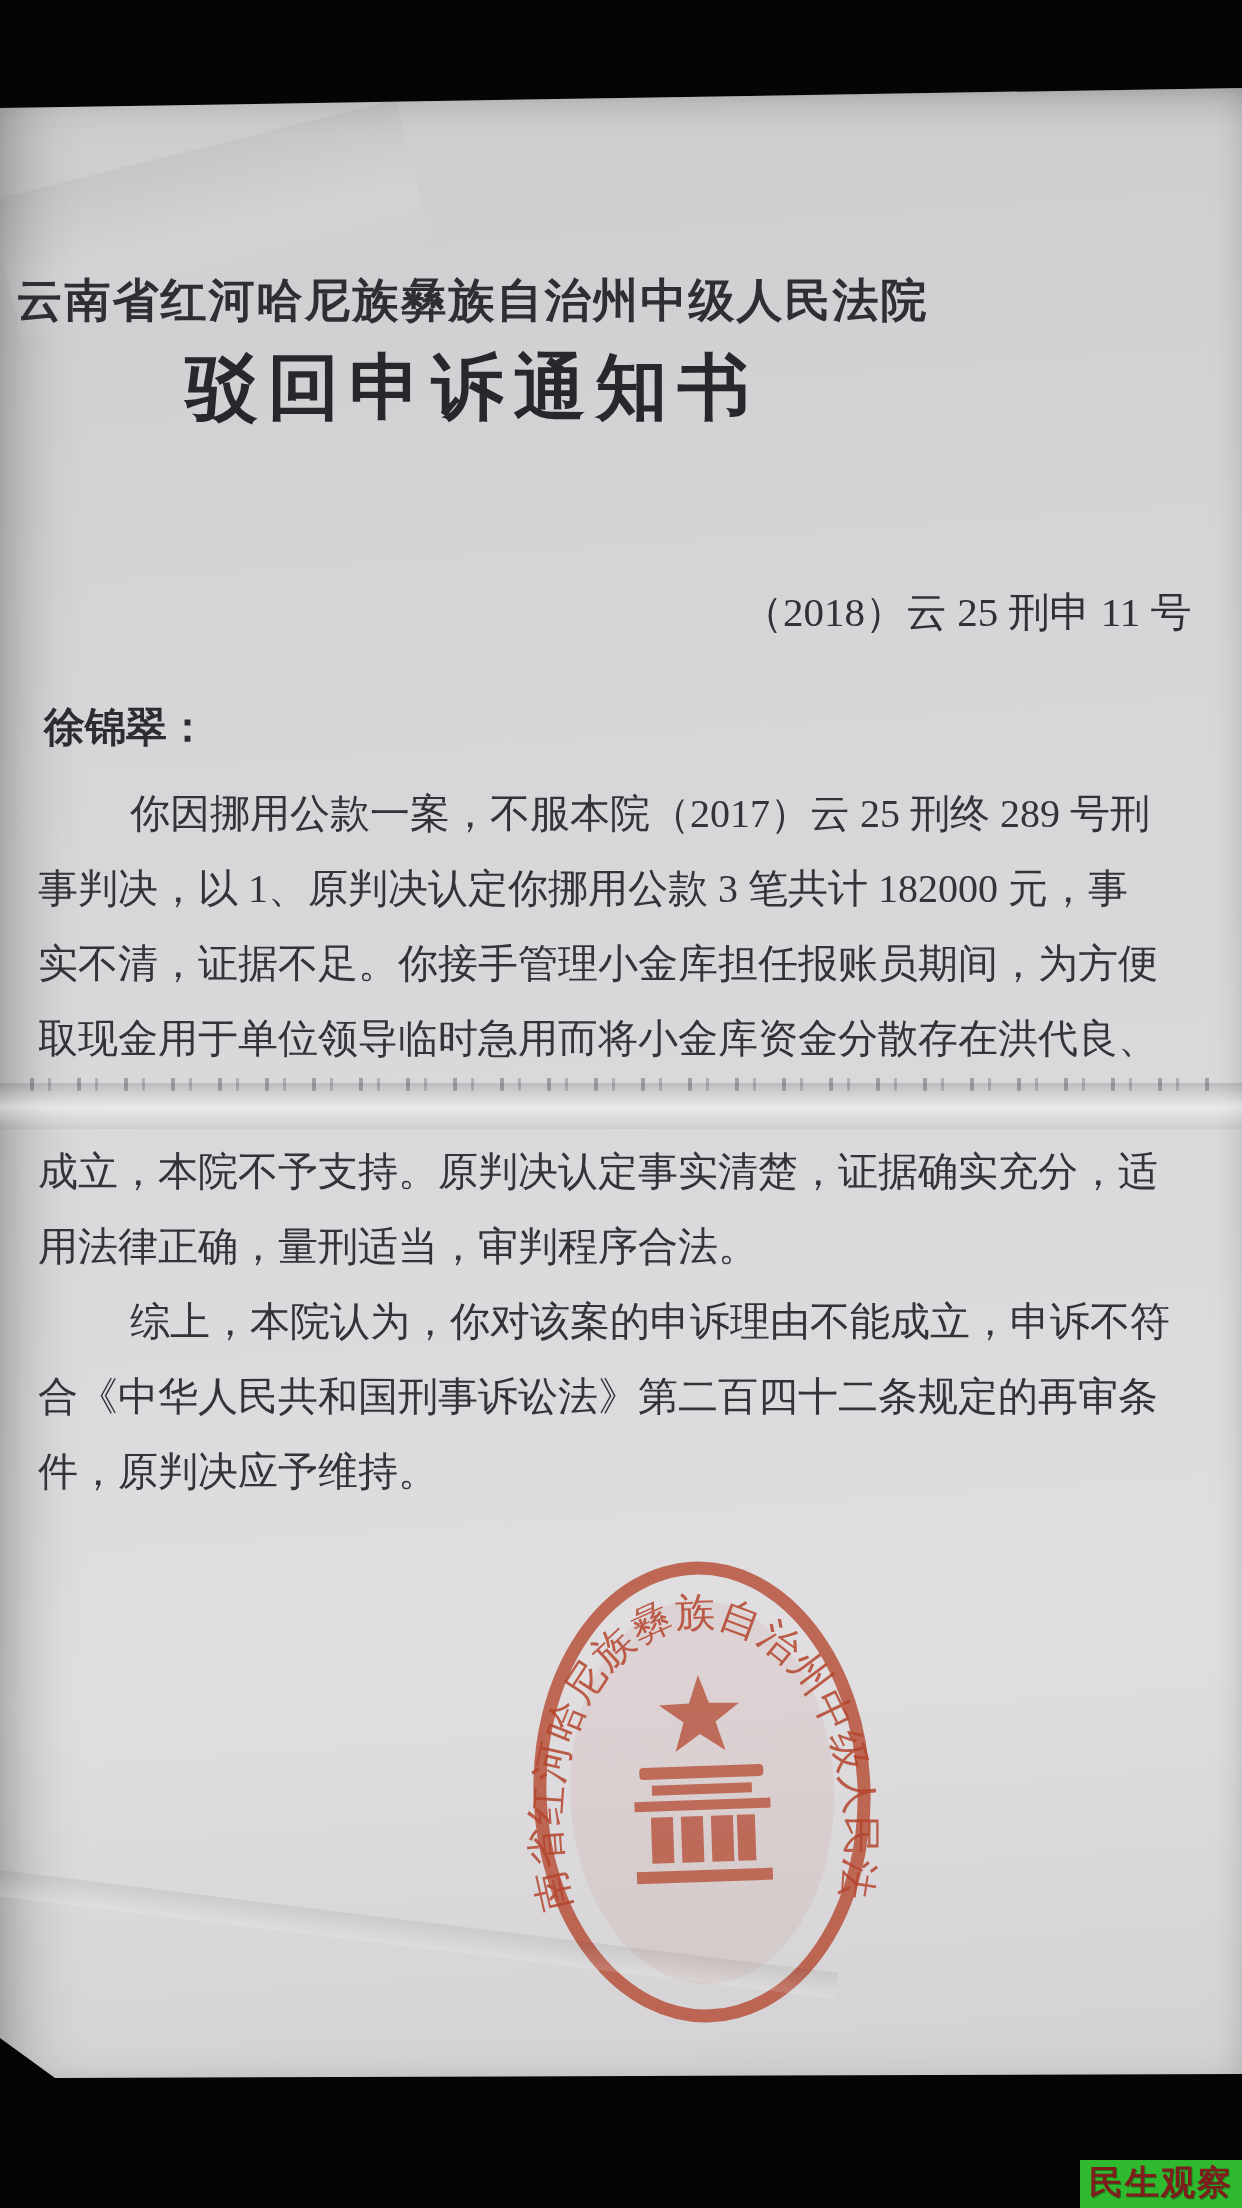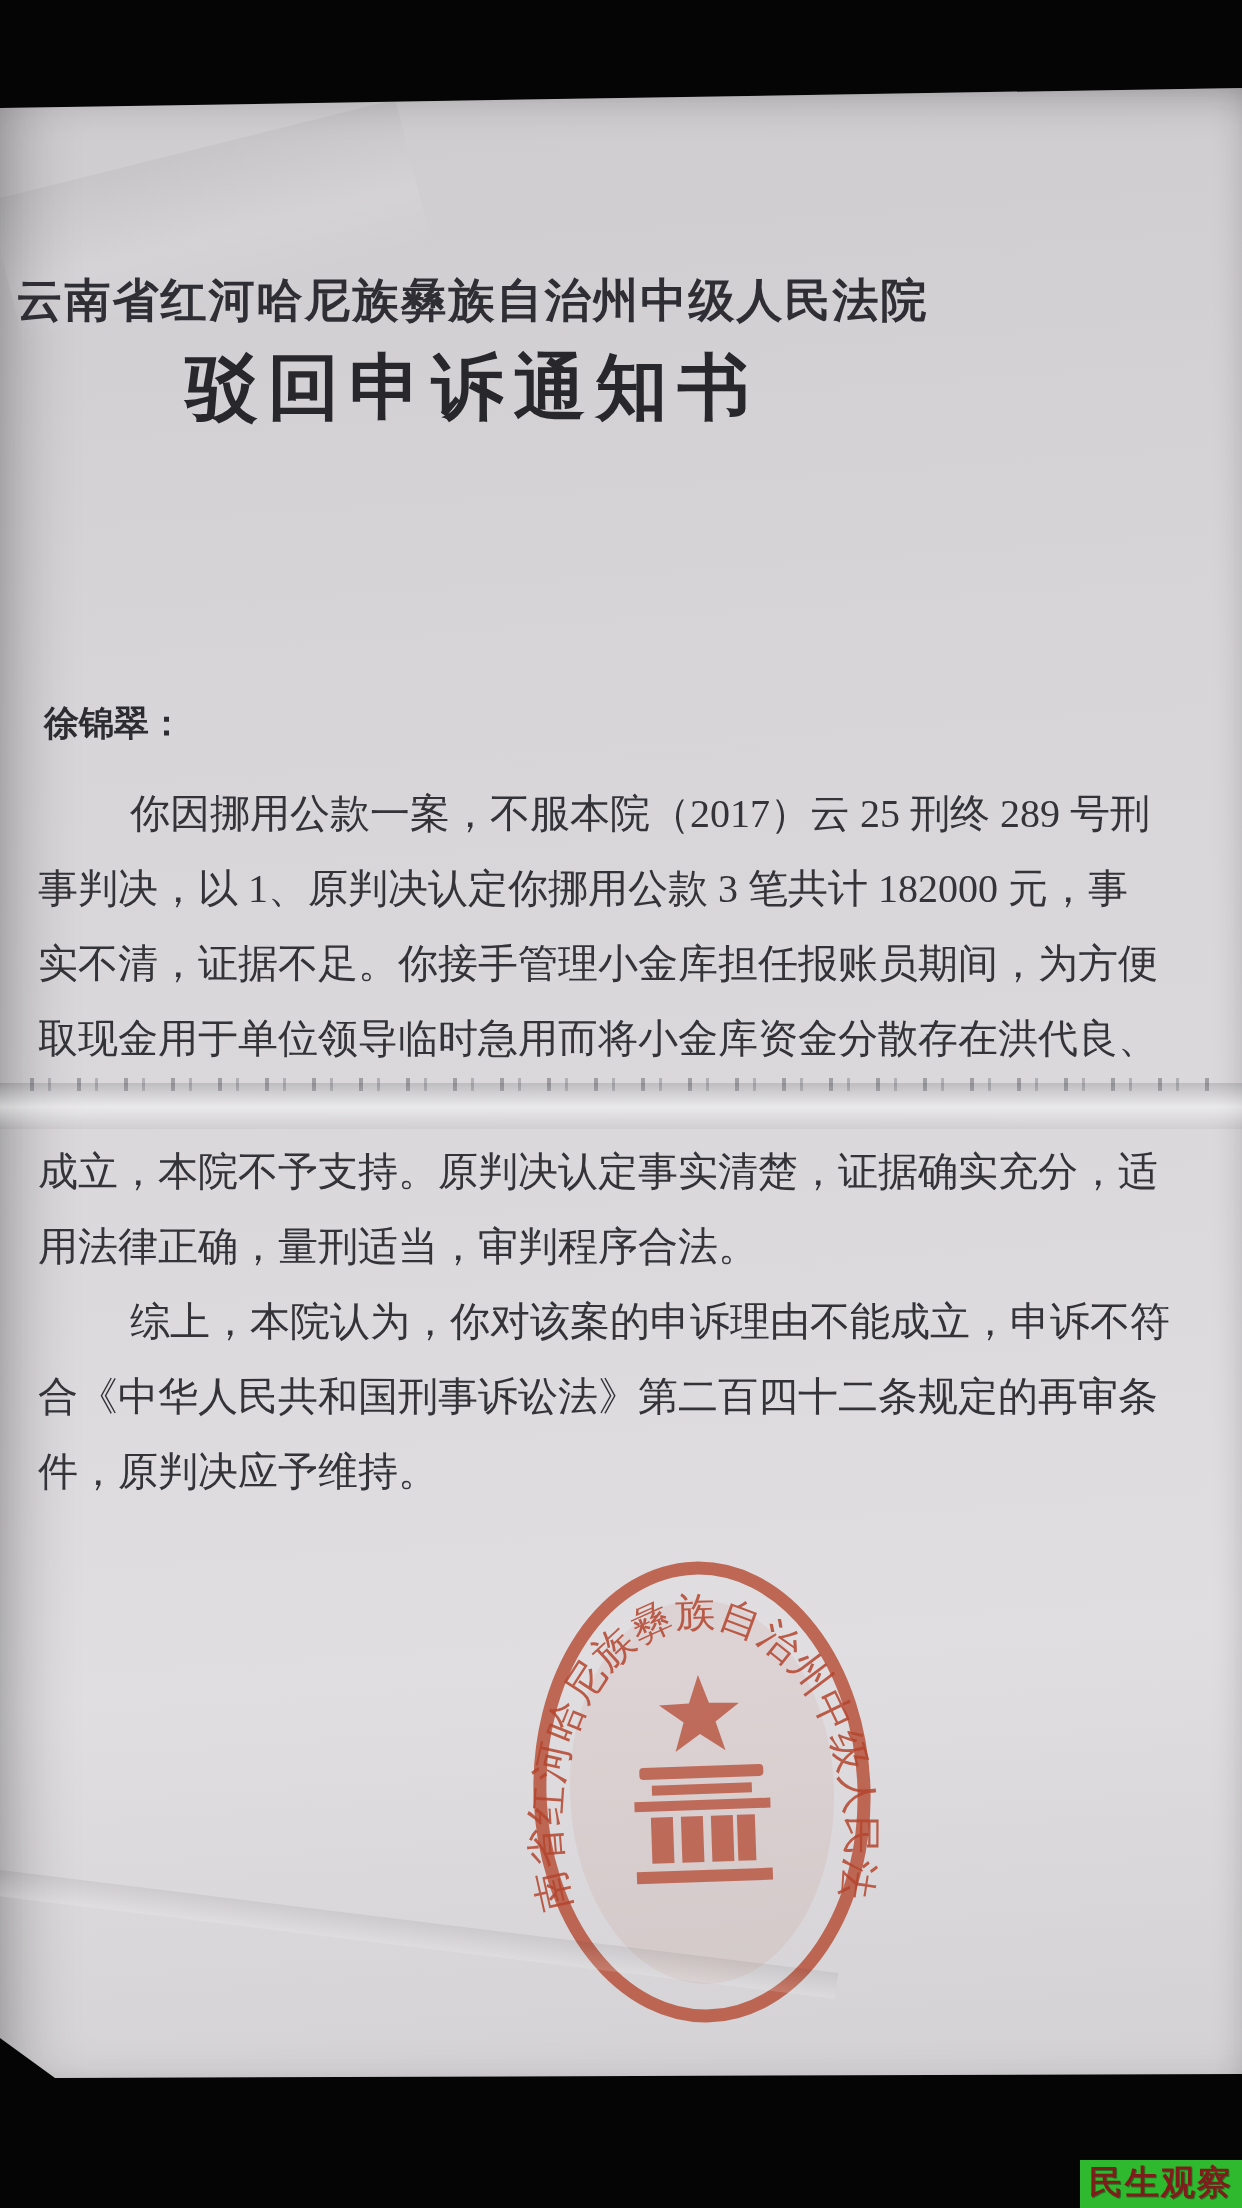--- a/index.html
+++ b/index.html
@@ -31,21 +31,21 @@
     left:0;top:60px;width:420px;height:150px;transform:rotate(-14deg);
     background:linear-gradient(180deg,rgba(0,0,0,.08),rgba(255,255,255,.18) 60%,rgba(0,0,0,0));
     opacity:.5;
   }
   
   .abs{position:absolute;white-space:nowrap;}
   #header-block{left:0;top:182px;width:945px;text-align:center;}
   #court-name{font-size:46px;font-weight:700;letter-spacing:2px;color:#2e2e34;}
   #doc-title{margin-top:8px;font-size:72px;font-weight:700;letter-spacing:10px;color:#27272c;}
   #case-number{left:742px;top:497px;font-size:41px;color:#303036;}
-  #addressee{left:44px;top:612px;font-size:35px;font-weight:700;color:#2c2c31;}
+  #addressee{left:44px;top:612px;font-size:41px;font-weight:700;color:#2c2c31;}
   .bodytext{left:0;top:0;width:1242px;padding:0 8px 0 38px;box-sizing:border-box;}
   .bodyline{font-size:40px;line-height:75px;color:#333338;letter-spacing:0px;white-space:nowrap;}
   .indent{padding-left:92px;}
   #body-group-a{top:688px;}
   #body-group-b{top:1046px;}
   
   #fold-cut-line{
     left:30px;top:990px;width:1180px;height:13px;opacity:.55;
     background:repeating-linear-gradient(90deg,
       rgba(55,55,62,.65) 0 4px,rgba(0,0,0,0) 4px 18px,
@@ -69,20 +69,21 @@
 <div id="screen">
   <div id="paper">
 
     <div class="sheen" id="crease-top-left"></div>
 
     <div class="abs" id="header-block">
       <div id="court-name">云南省红河哈尼族彝族自治州中级人民法院</div>
       <div id="doc-title">驳回申诉通知书</div>
     </div>
 
+    <div class="abs" id="case-number">（2018）云 25 刑申 11 号</div>
 
     <div class="abs" id="addressee">徐锦翠：</div>
 
     <div class="abs bodytext" id="body-group-a">
       <div class="bodyline indent">你因挪用公款一案，不服本院（2017）云 25 刑终 289 号刑</div>
       <div class="bodyline">事判决，以 1、原判决认定你挪用公款 3 笔共计 182000 元，事</div>
       <div class="bodyline">实不清，证据不足。你接手管理小金库担任报账员期间，为方便</div>
       <div class="bodyline">取现金用于单位领导临时急用而将小金库资金分散存在洪代良、</div>
     </div>
 

